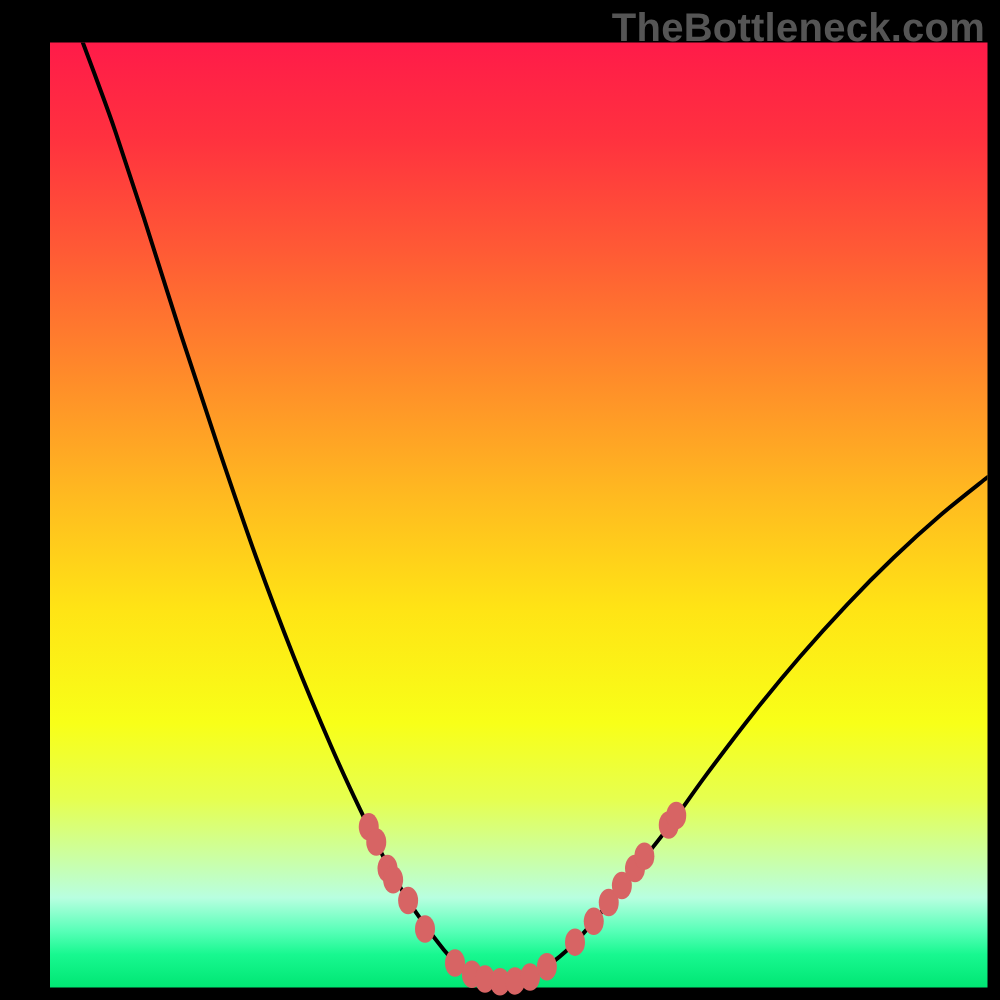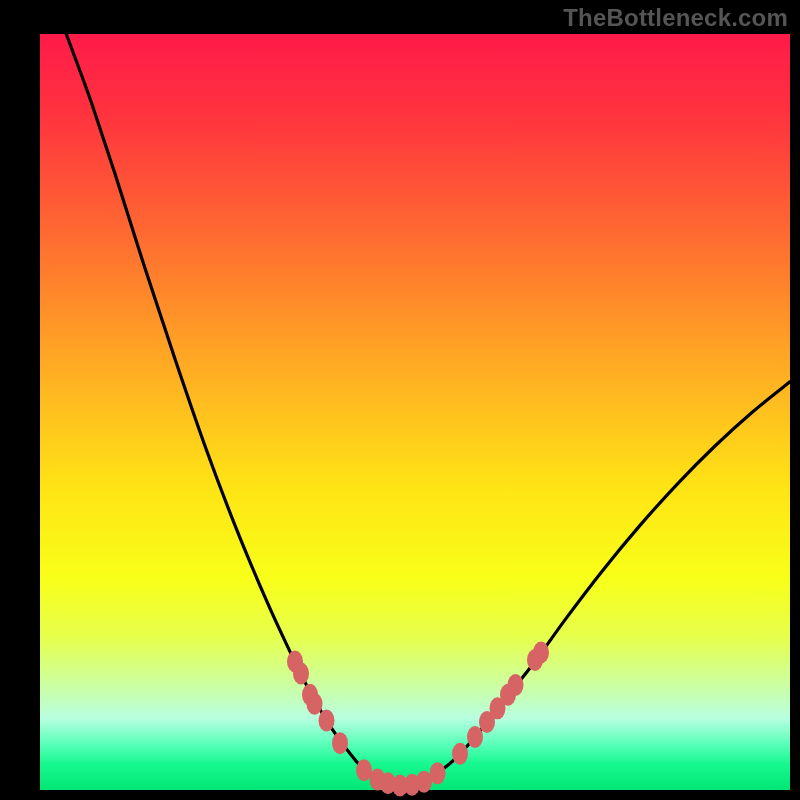--- a/index.html
+++ b/index.html
@@ -15,21 +15,21 @@
     position: relative;
     width: 800px;
     height: 800px;
     background: #000;
   }
   .attribution {
     position: absolute;
     top: 4px;
     right: 12px;
     color: #555;
-    font-size: 24px;
+    font-size: 32px;
     font-weight: bold;
     letter-spacing: 0.2px;
     z-index: 20;
   }
   svg.chart {
     position: absolute;
     top: 0;
     left: 0;
     width: 800px;
     height: 800px;

